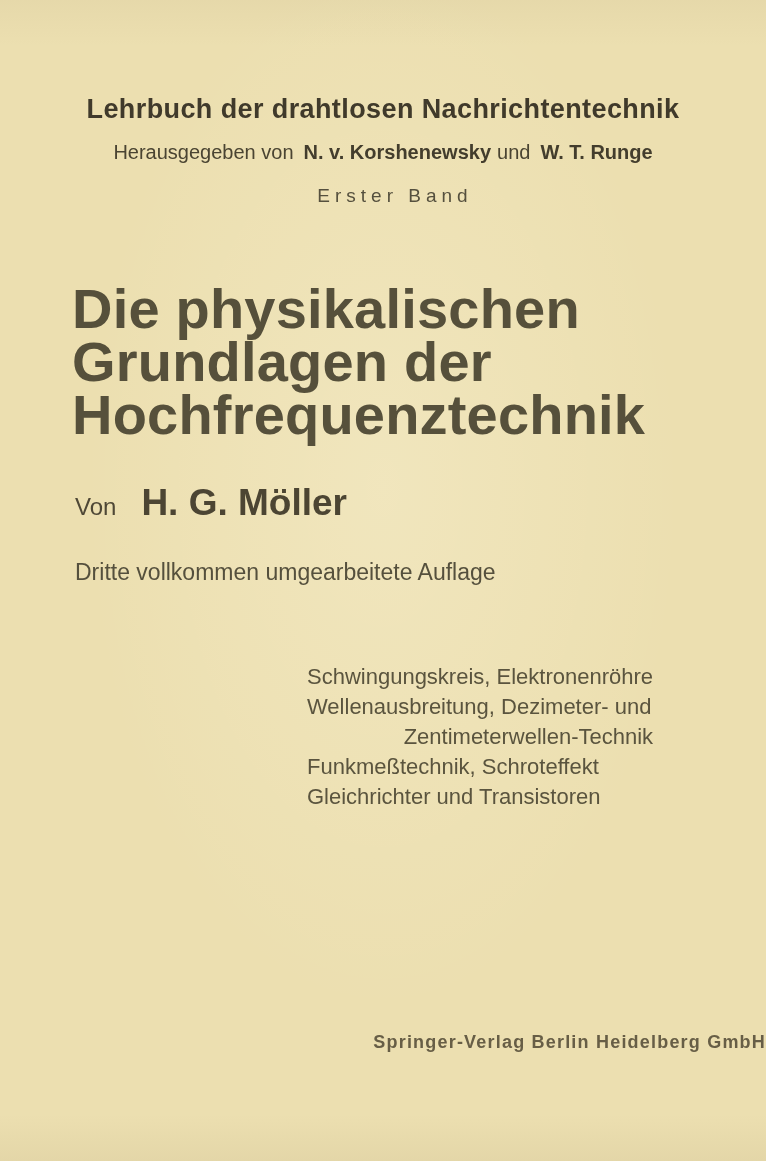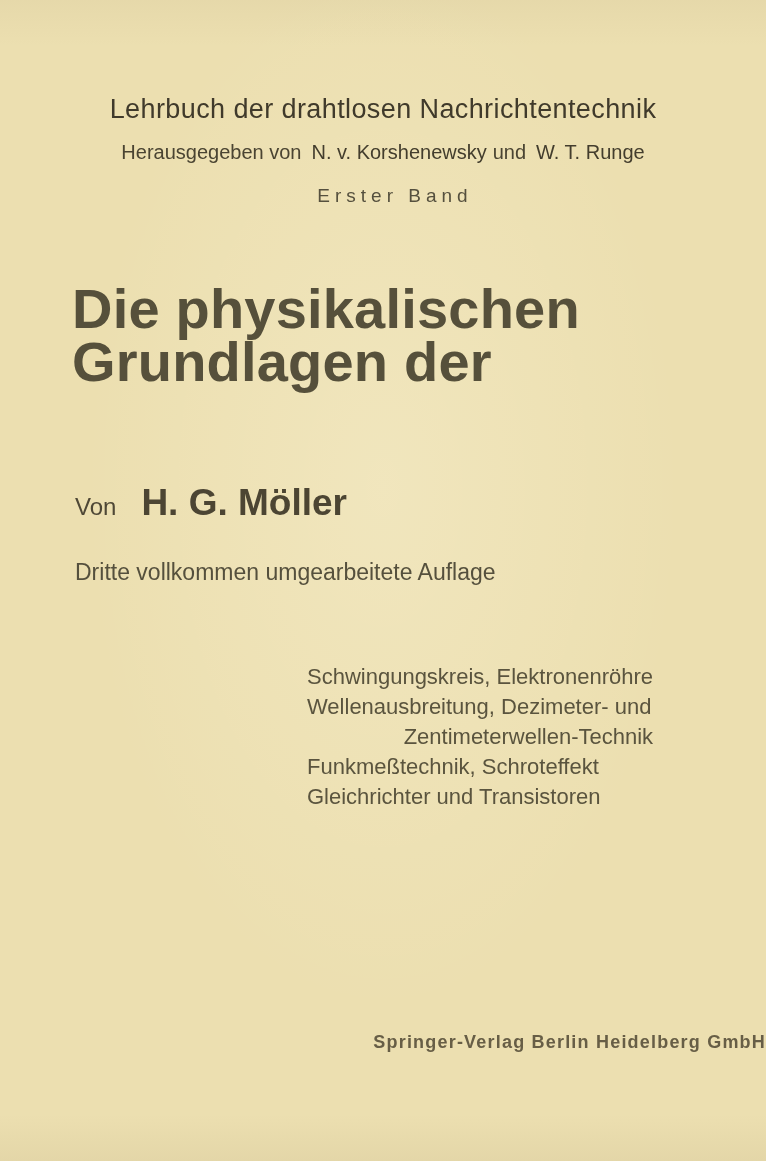--- a/index.html
+++ b/index.html
@@ -24,30 +24,30 @@
                      linear-gradient(180deg, rgba(120,100,60,0.05) 0%, rgba(120,100,60,0) 4%, rgba(120,100,60,0) 96%, rgba(120,100,60,0.07) 100%);
     overflow:hidden;
     color:var(--ink);
   }
   
   .series{
     position:absolute;left:0;top:94px;width:100%;
     text-align:center;
   }
   .series-title{
-    font-size:27px;font-weight:normal;
+    font-size:27px;font-weight:bold;
     letter-spacing:0.4px;
     color:var(--ink-strong);
   }
   .editors{
     margin-top:16px;
     font-size:20px;
     color:#4a4432;
   }
-  .editors .bold{font-weight:normal;color:#433d2d;margin-left:7px;}
+  .editors .bold{font-weight:bold;color:#433d2d;margin-left:7px;}
   .editors span{margin:0 3px;}
   .volume{
     margin-top:21px;
     font-size:19px;
     letter-spacing:5px;
     color:#55503e;
     margin-left:24px;
   }
   
   .title{
@@ -97,20 +97,21 @@
     <div class="series-title">Lehrbuch der drahtlosen Nachrichtentechnik</div>
     <div class="editors">
       <span>Herausgegeben von</span><span class="bold">N. v. Korshenewsky</span><span>und</span><span class="bold">W. T. Runge</span>
     </div>
     <div class="volume">Erster Band</div>
   </header>
 
   <h1 class="title">
     <span class="tl">Die physikalischen</span>
     <span class="tl">Grundlagen der</span>
+    <span class="tl">Hochfrequenztechnik</span>
   </h1>
 
   <div class="author">
     <span class="von">Von</span><span class="name">H. G. Möller</span>
   </div>
 
   <div class="edition">Dritte vollkommen umgearbeitete Auflage</div>
 
   <div class="topics">
     <div class="topic-line">Schwingungskreis, Elektronenröhre</div>

